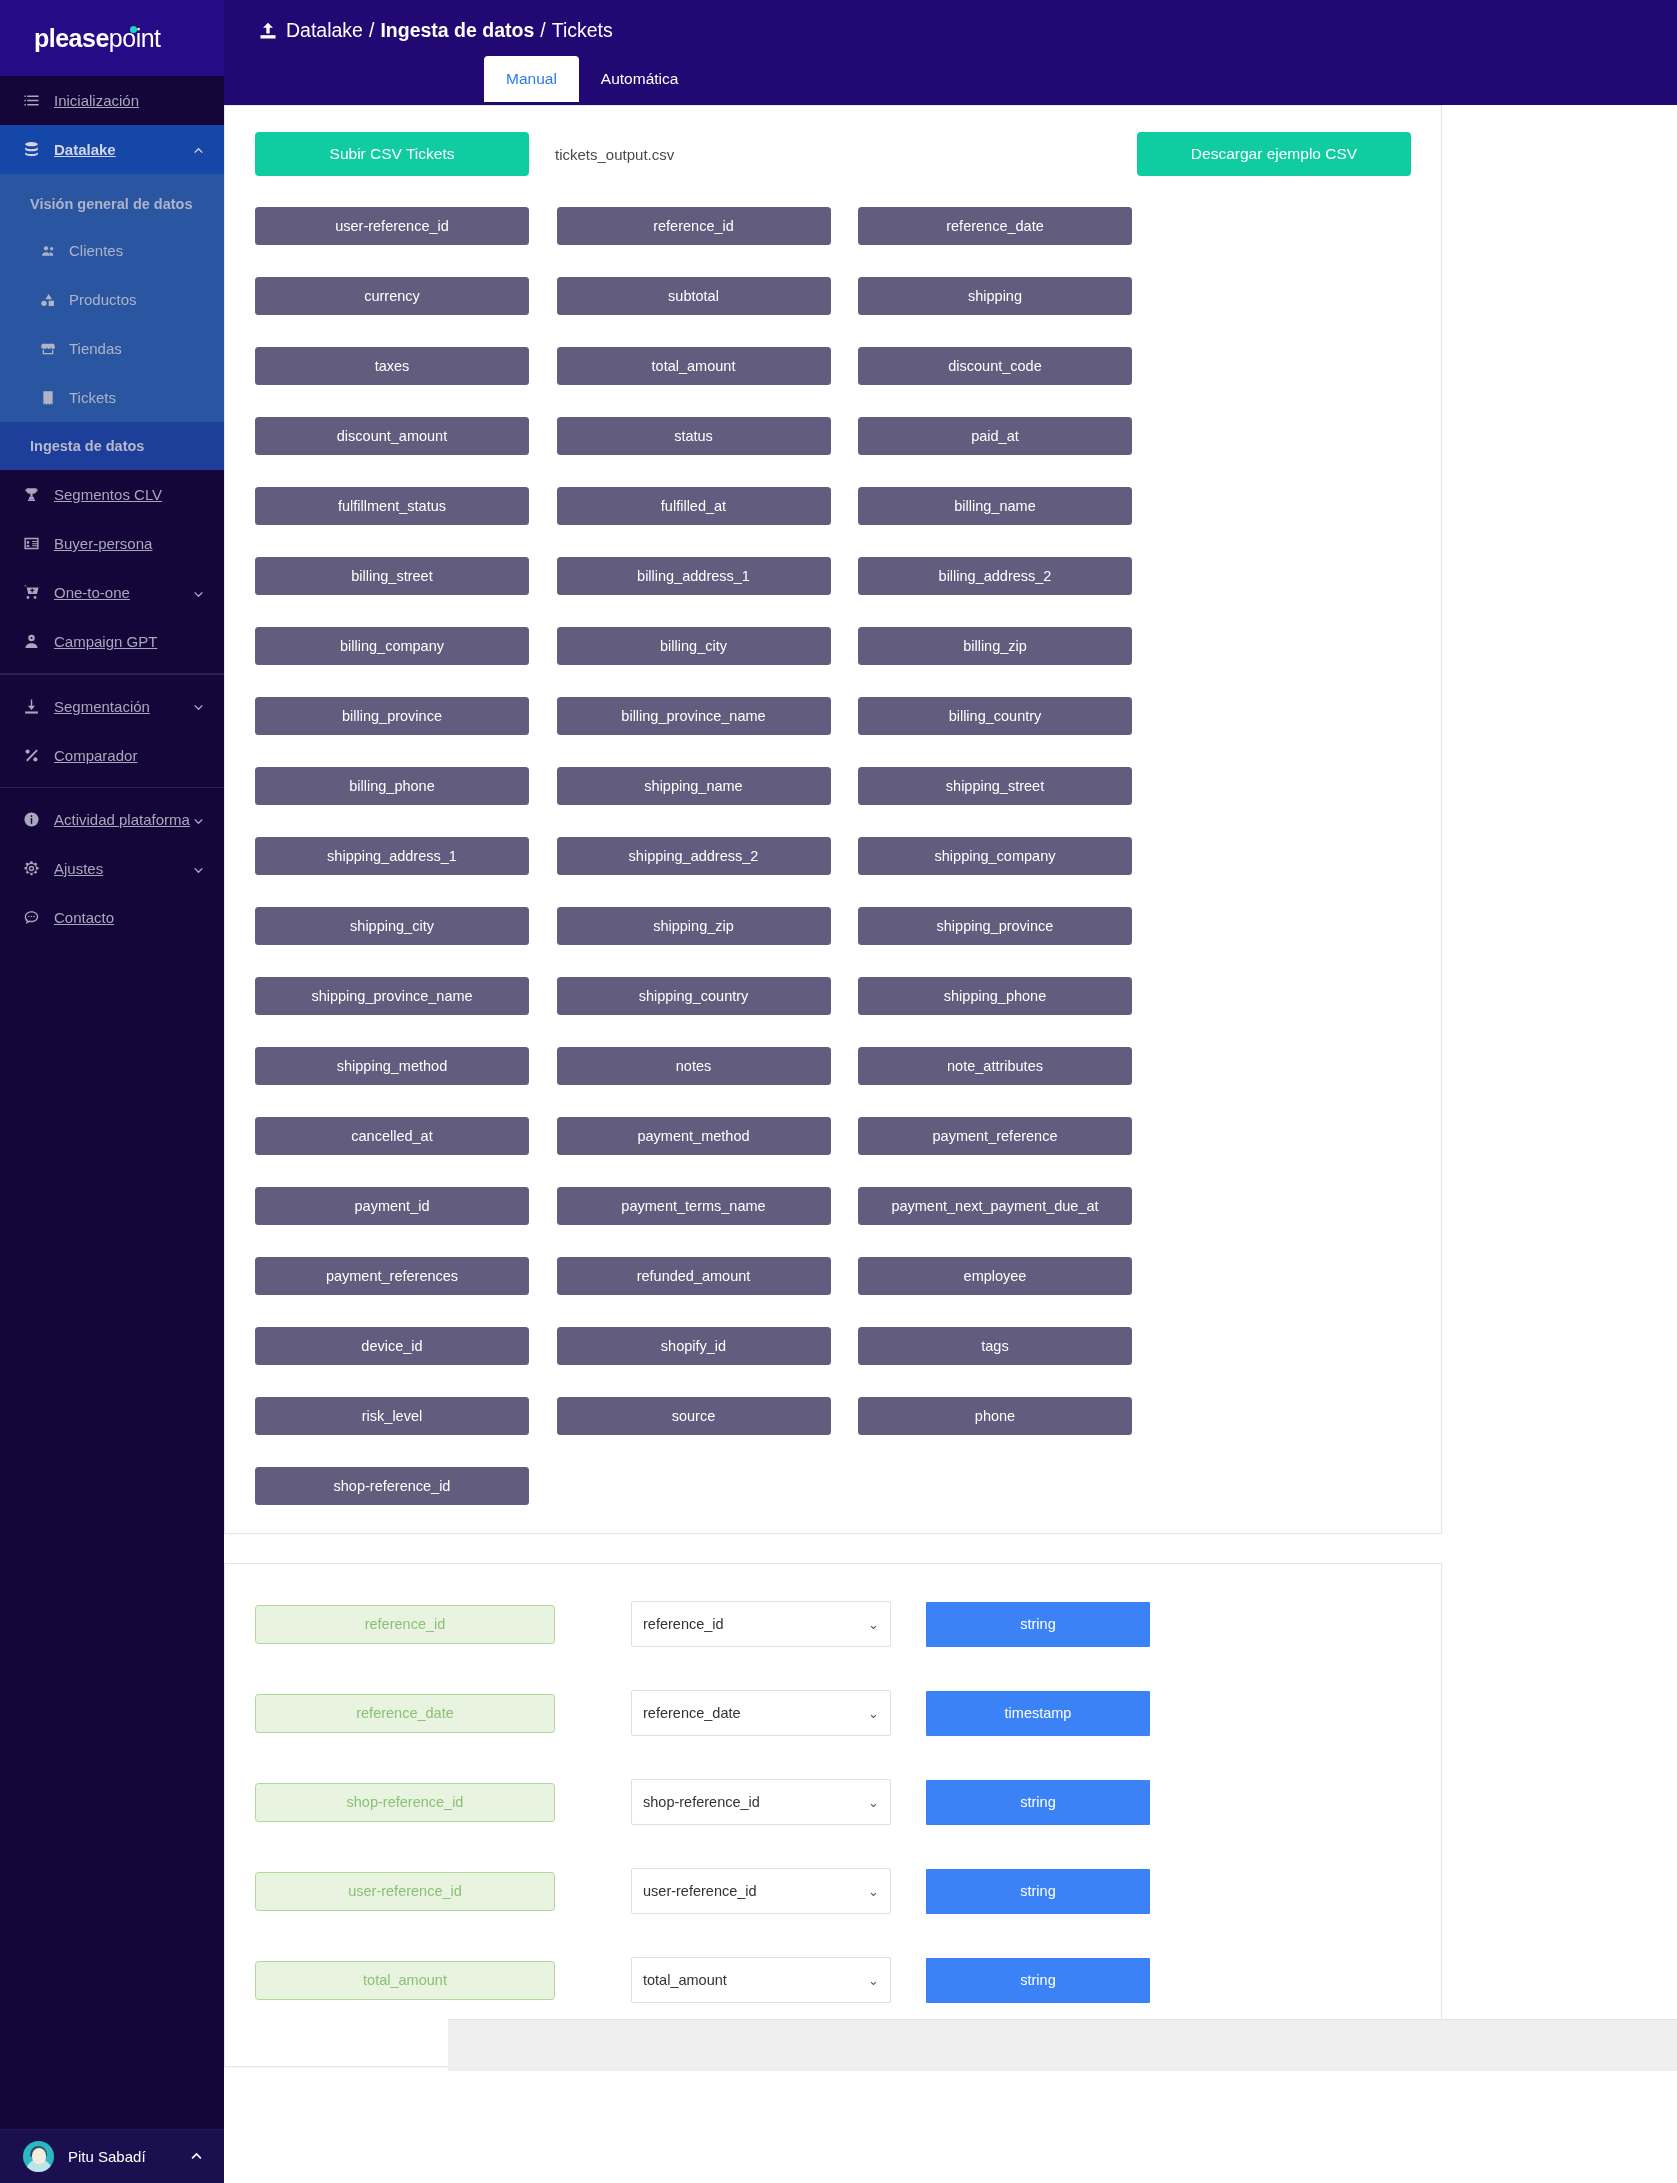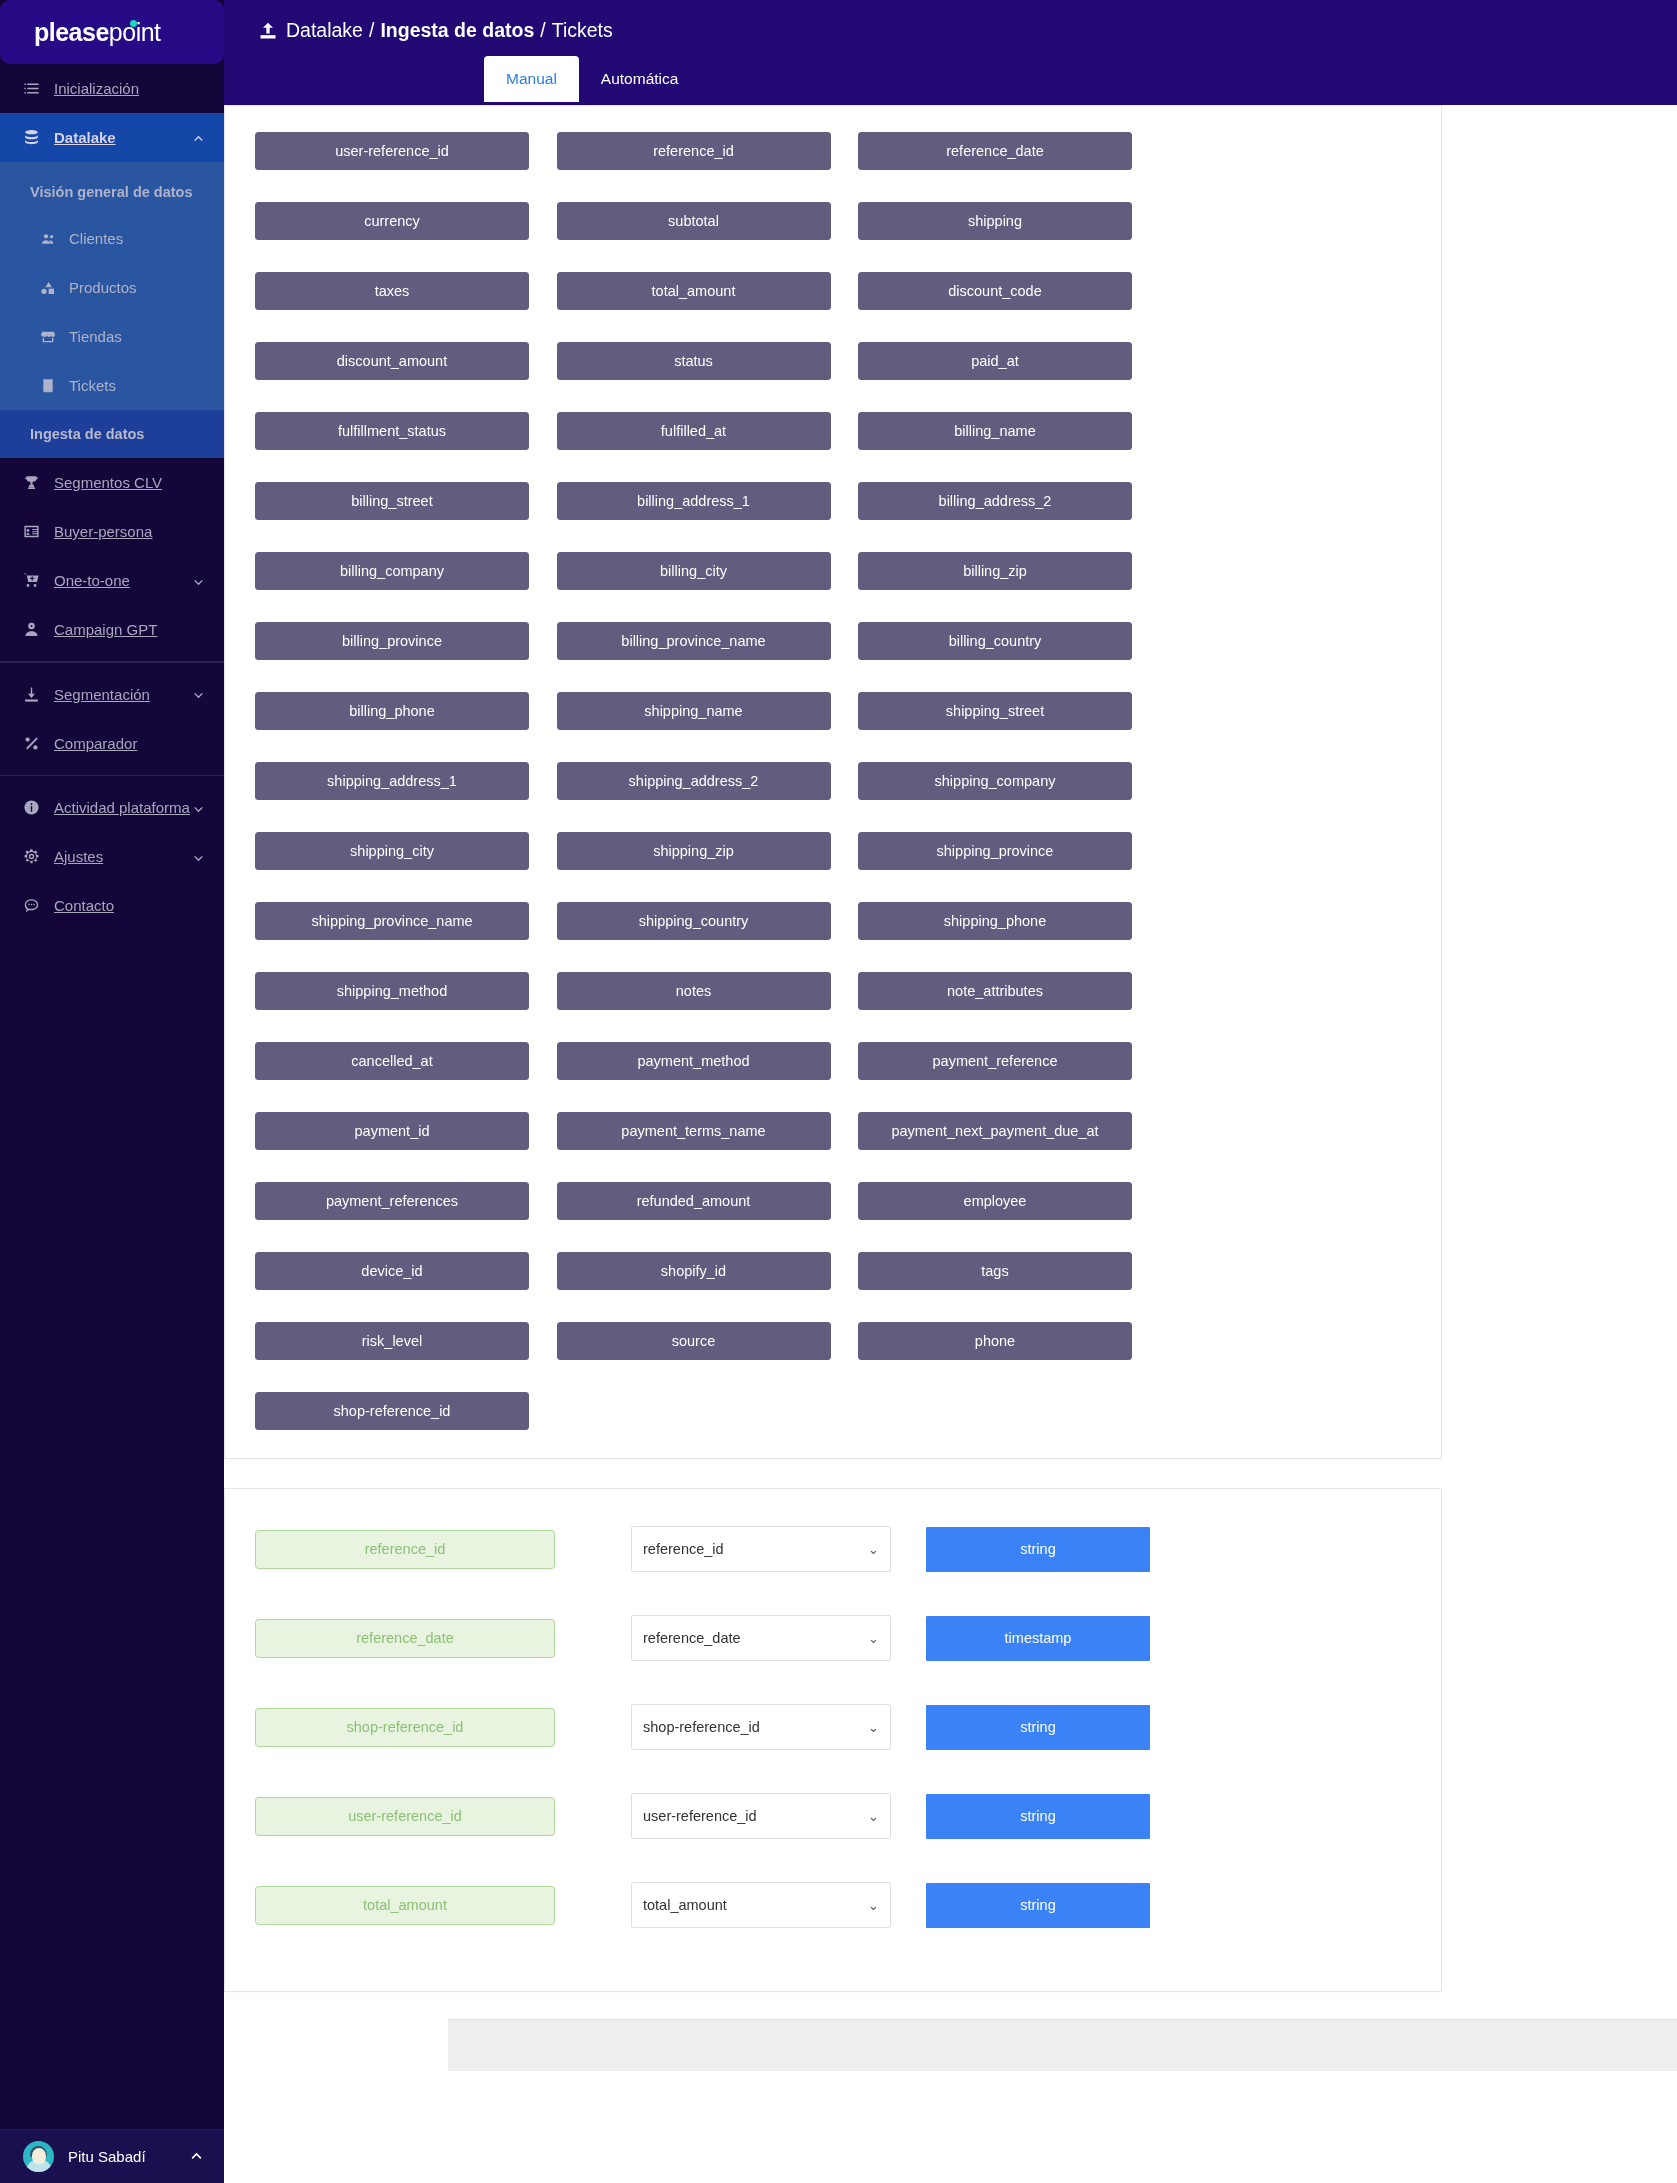--- a/index.html
+++ b/index.html
@@ -12,22 +12,22 @@
   .app { display: flex; width: 1678px; height: 2183px; position: relative; }
 
   
   .sidebar {
     width: 224px; min-width: 224px; height: 2183px;
     background: #140638;
     display: flex; flex-direction: column;
     position: relative; z-index: 5;
   }
   .logo-area {
-    height: 64px; background: #260A86;
-    display: flex; align-items: center; padding-left: 34px; border-radius: 10px;
+    height: 76px; background: #260A86;
+    display: flex; align-items: center; padding-left: 34px;
   }
   .logo-text {
     font-size: 25px; color: #ffffff; letter-spacing: -0.5px;
     position: relative; font-weight: 400;
   }
   .logo-text .bold { font-weight: 700; }
   .logo-dot {
     position: absolute; width: 7.5px; height: 7.5px; border-radius: 50%;
     background: #15D6C0; top: 2px; right: 23.5px;
   }
@@ -441,20 +441,26 @@
         <div class="tab active">Manual</div>
         <div class="tab">Automática</div>
       </div>
     </div>
 
     <div class="content">
 
       <div class="section" style="margin-top:0;">
         <div class="panel">
           <div class="panel-inner">
+            <div class="upload-row">
+              <button class="btn-teal">Subir CSV Tickets</button>
+              <span class="filename">tickets_output.csv</span>
+              <span class="spacer-flex"></span>
+              <button class="btn-teal">Descargar ejemplo CSV</button>
+            </div>
             <div class="chip-grid" id="chip-grid">
                 <div class="chip">user-reference_id</div>
                 <div class="chip">reference_id</div>
                 <div class="chip">reference_date</div>
                 <div class="chip">currency</div>
                 <div class="chip">subtotal</div>
                 <div class="chip">shipping</div>
                 <div class="chip">taxes</div>
                 <div class="chip">total_amount</div>
                 <div class="chip">discount_code</div>

